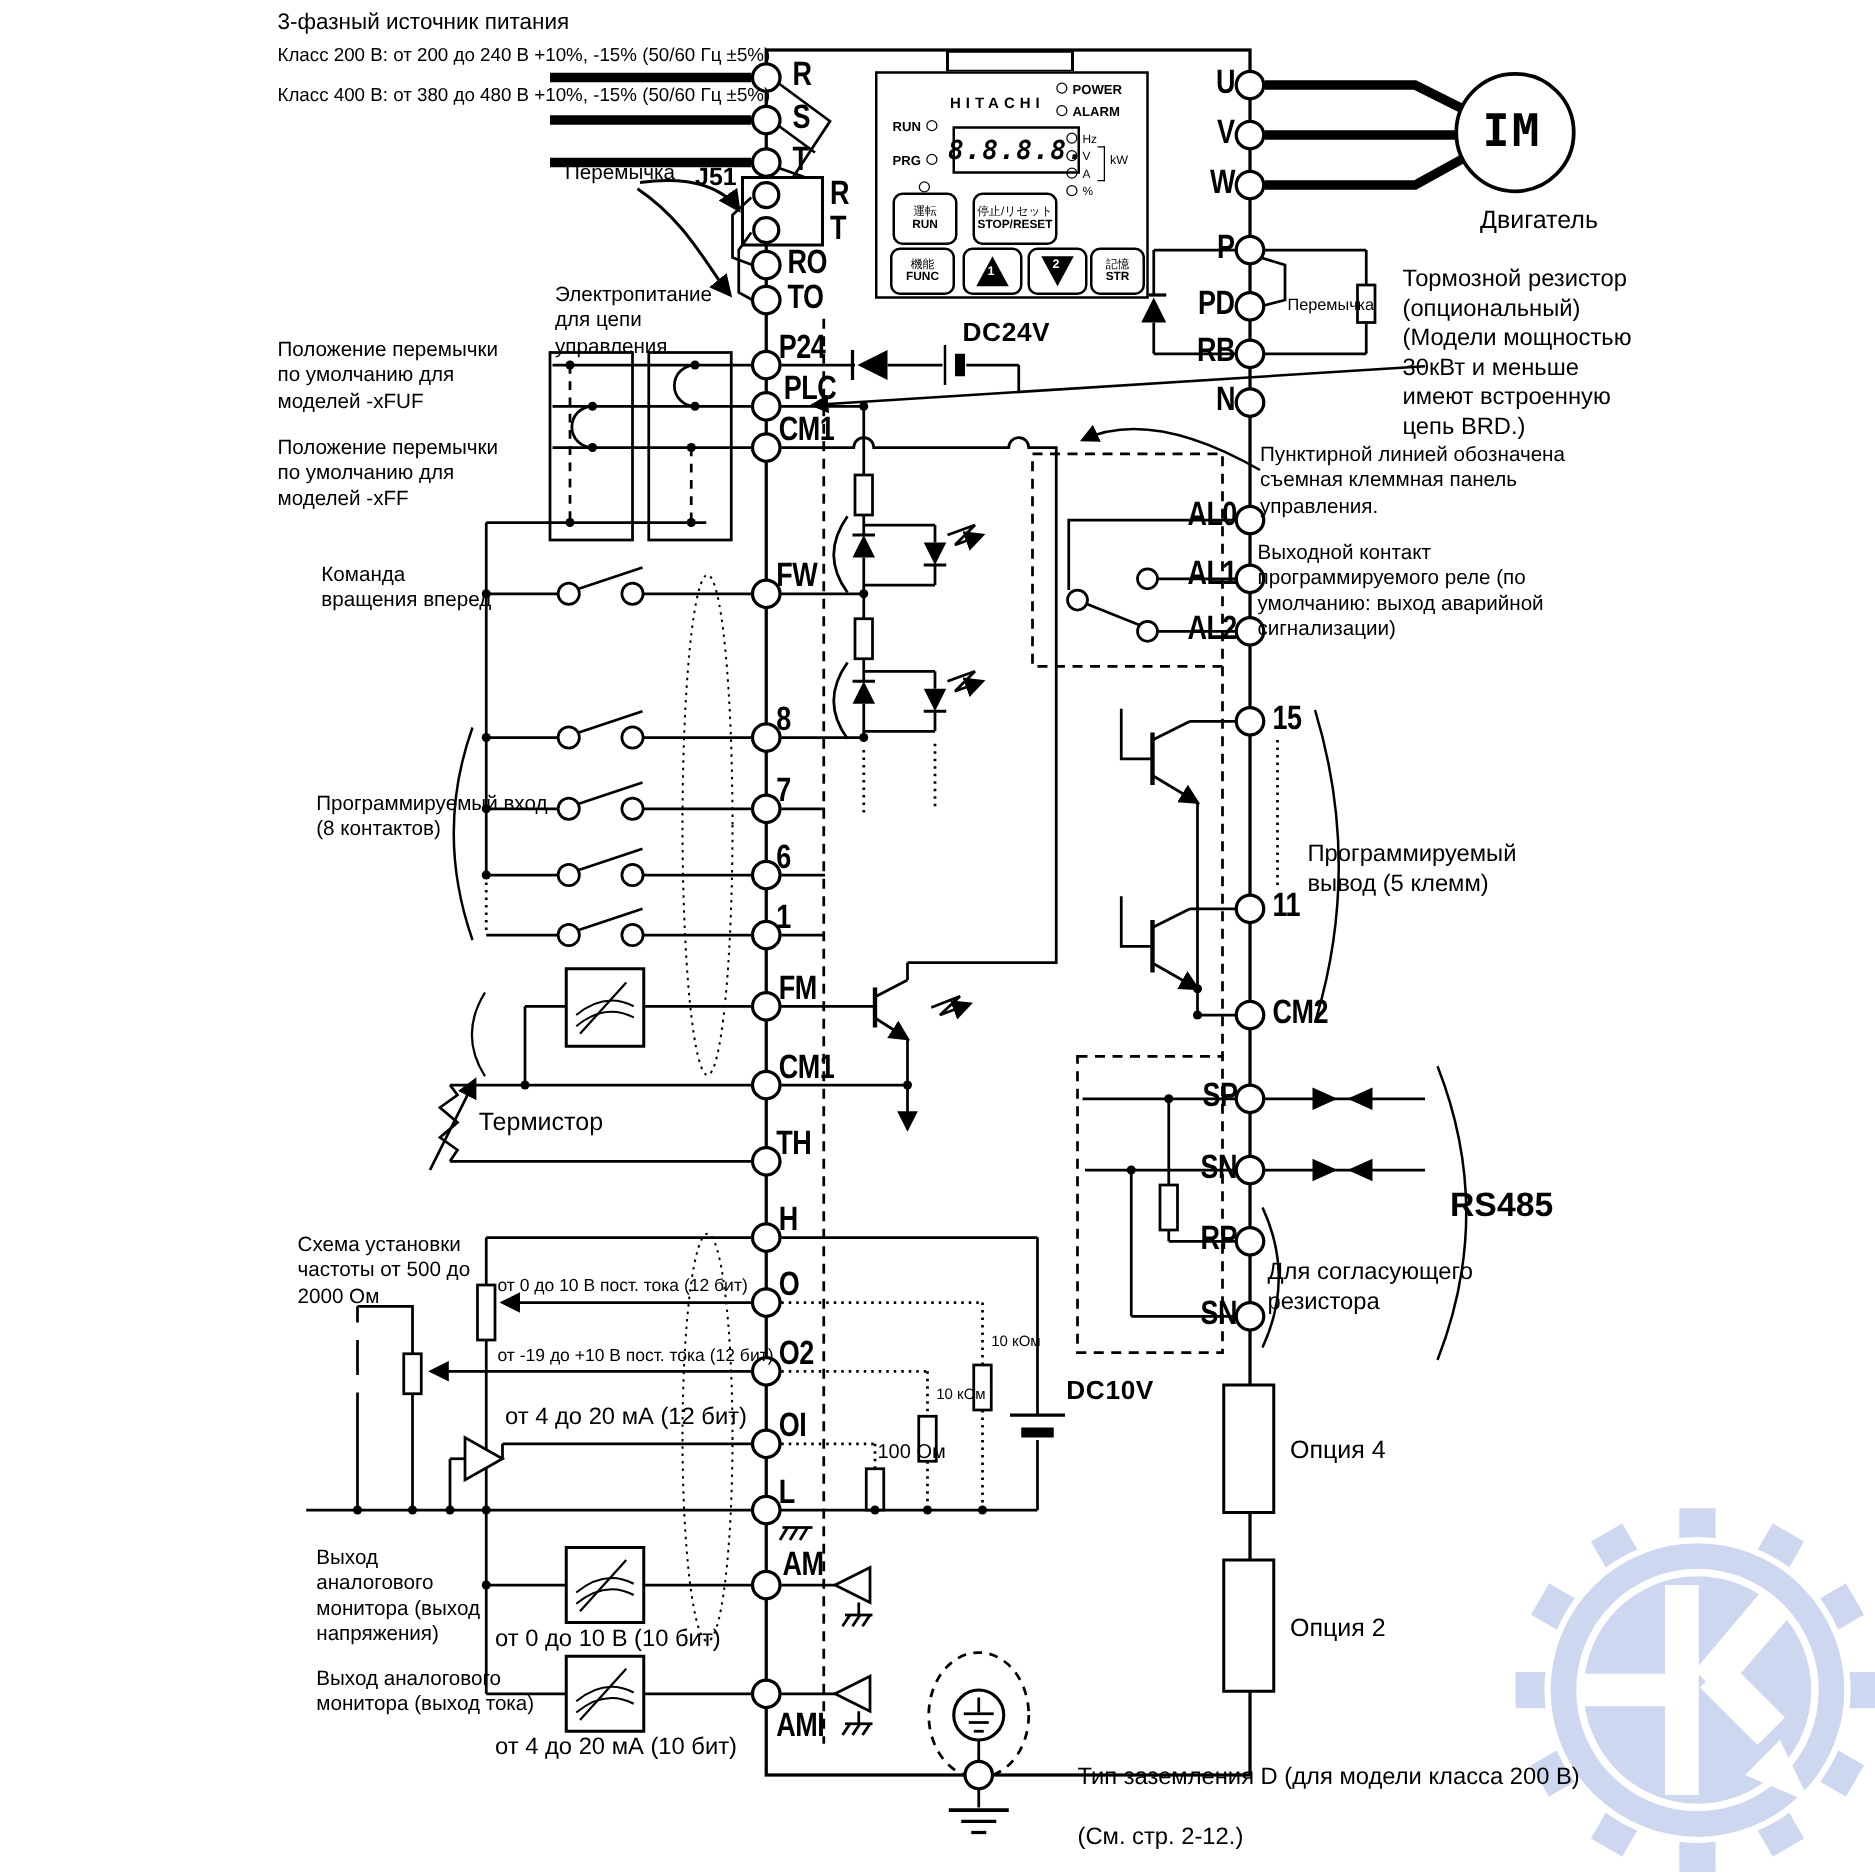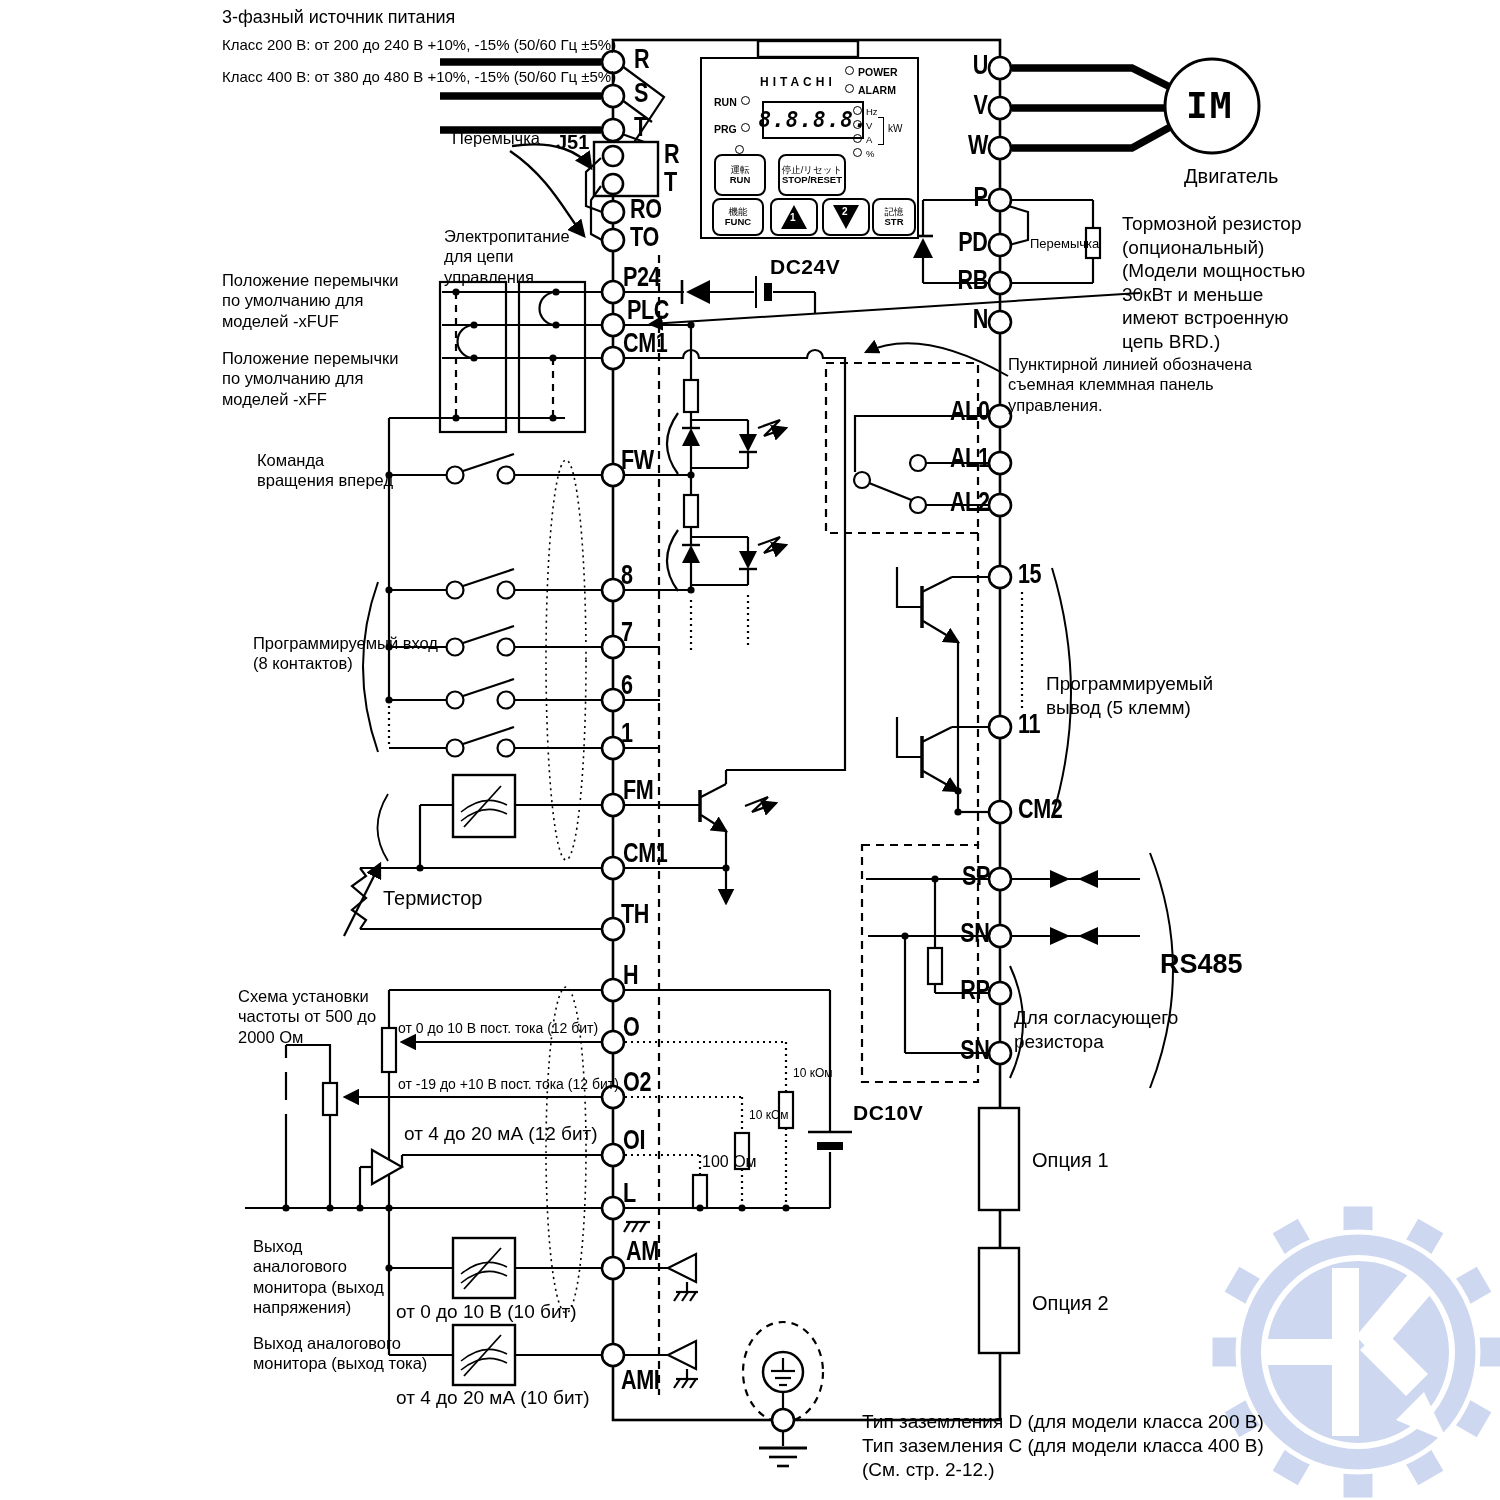--- a/index.html
+++ b/index.html
@@ -476,27 +476,27 @@
 <div class="lbl dc" style="left:770px;top:254px">DC24V</div>
 <div class="lbl dc" style="left:853px;top:1100px">DC10V</div>
 <div class="lbl" style="left:793px;top:1066px;font-size:12px">10 кОм</div>
 <div class="lbl" style="left:749px;top:1108px;font-size:12px">10 кОм</div>
 <div class="lbl" style="left:702px;top:1152px;font-size:16px">100 Ом</div>
 <div class="lbl im" style="left:1186px;top:84px">IM</div>
 <div class="lbl s20" style="left:1184px;top:164px">Двигатель</div>
 <div class="lbl s13" style="left:1030px;top:236px">Перемычка</div>
 <div class="lbl s19" style="left:1122px;top:212px;width:185px">Тормозной резистор (опциональный) (Модели мощностью 30кВт и меньше имеют встроенную цепь BRD.)</div>
 <div class="lbl n" style="left:1008px;top:354px;width:270px">Пунктирной линией обозначена съемная клеммная панель управления.</div>
+<div class="lbl n" style="left:1006px;top:432px;width:275px">Выходной контакт программируемого реле (по умолчанию: выход аварийной сигнализации)</div>
 <div class="lbl s19" style="left:1046px;top:672px;width:175px">Программируемый вывод (5 клемм)</div>
 <div class="lbl b" style="left:1160px;top:948px;font-size:27px">RS485</div>
 <div class="lbl s19" style="left:1014px;top:1006px;width:175px">Для согласующего резистора</div>
-<div class="lbl s20" style="left:1032px;top:1148px">Опция 1</div>
+<div class="lbl s20" style="left:1032px;top:1148px">Опция 4</div>
 <div class="lbl s20" style="left:1032px;top:1291px">Опция 2</div>
 <div class="lbl s19" style="left:862px;top:1410px">Тип заземления D (для модели класса 200 В)</div>
-<div class="lbl s19" style="left:862px;top:1434px">Тип заземления C (для модели класса 400 В)</div>
 <div class="lbl s19" style="left:862px;top:1458px">(См. стр. 2-12.)</div>
 
 <div class="tl" style="left:634px;top:46px">R</div>
 <div class="tl" style="left:634px;top:80px">S</div>
 <div class="tl" style="left:634px;top:114px">T</div>
 <div class="tl" style="left:664px;top:141px">R</div>
 <div class="tl" style="left:664px;top:169px">T</div>
 <div class="tl" style="left:630px;top:196px">RO</div>
 <div class="tl" style="left:630px;top:224px">TO</div>
 <div class="tl" style="left:623px;top:264px">P24</div>

